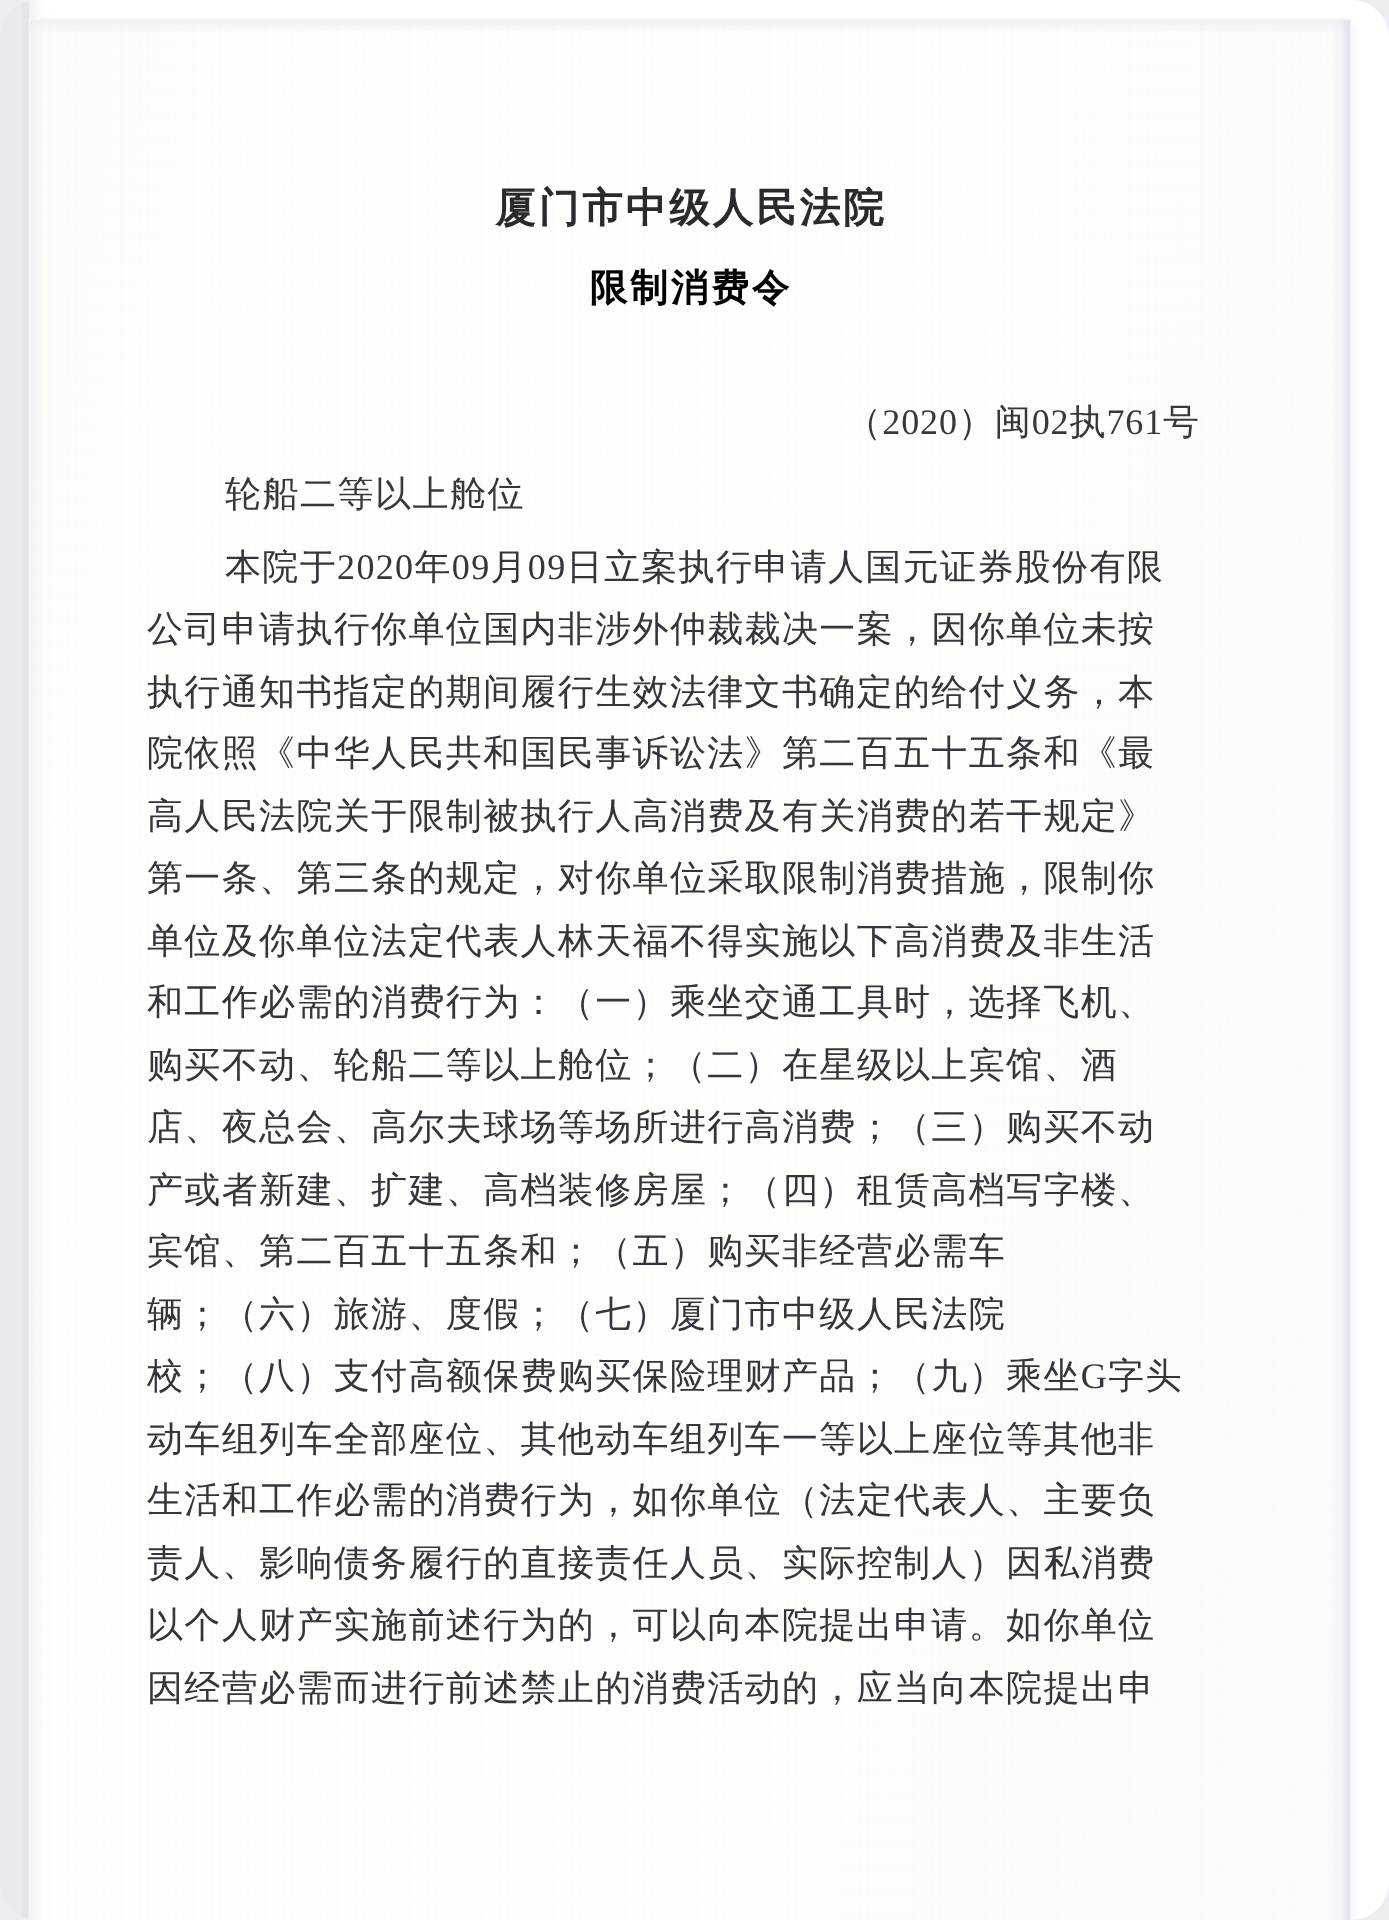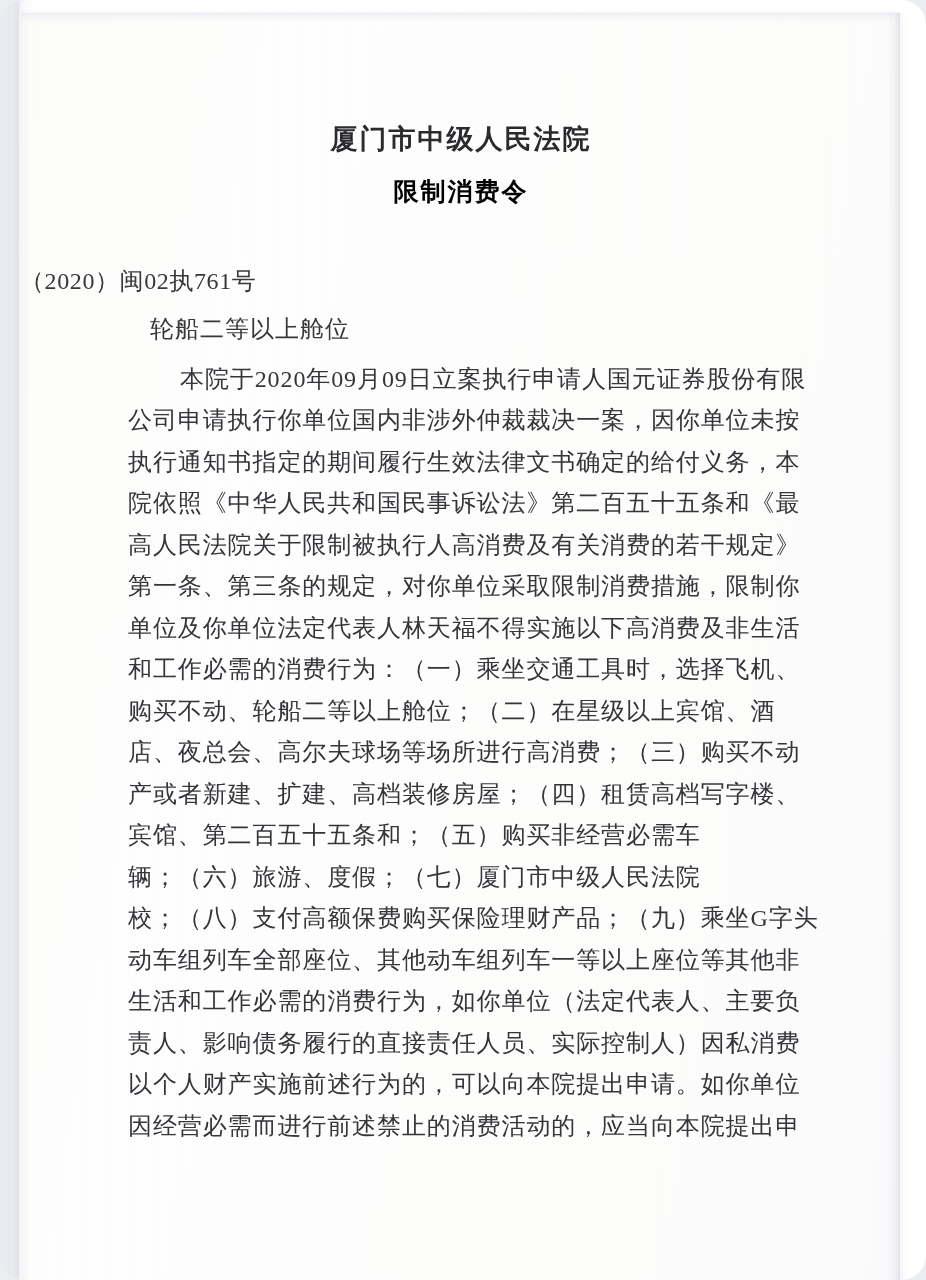--- a/index.html
+++ b/index.html
@@ -99,37 +99,37 @@
     letter-spacing: 2.0px;
     line-height: 1.34;
     color: #000000;
     margin-top: 18px;
     padding-left: 2px;
   }
 
   .doc-caseno {
     margin-top: 56px;
     padding-right: 100px;
-    text-align: left;
+    text-align: right;
     font-size: 24px;
     letter-spacing: 0.6px;
     color: #37373b;
   }
 
   .doc-addressee {
     margin-top: 16px;
     padding-left: 130px;
     font-size: 24px;
     letter-spacing: 1.0px;
     color: #37373b;
   }
 
   .doc-body {
     margin-top: 14px;
-    padding-left: 108px;
+    padding-left: 78px;
     padding-right: 94px;
     font-size: 24px;
     line-height: 41.5px;
     letter-spacing: 0.8px;
     color: #34343a;
     text-align: justify;
     text-justify: inter-character;
   }
   .doc-line {
     white-space: nowrap;

